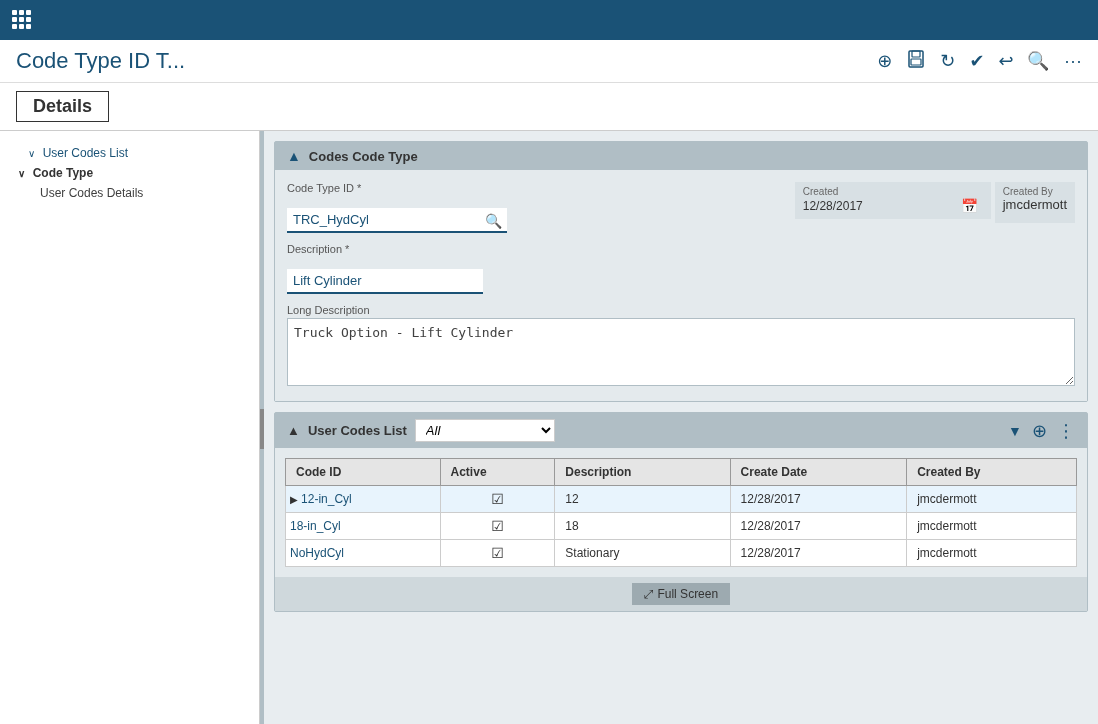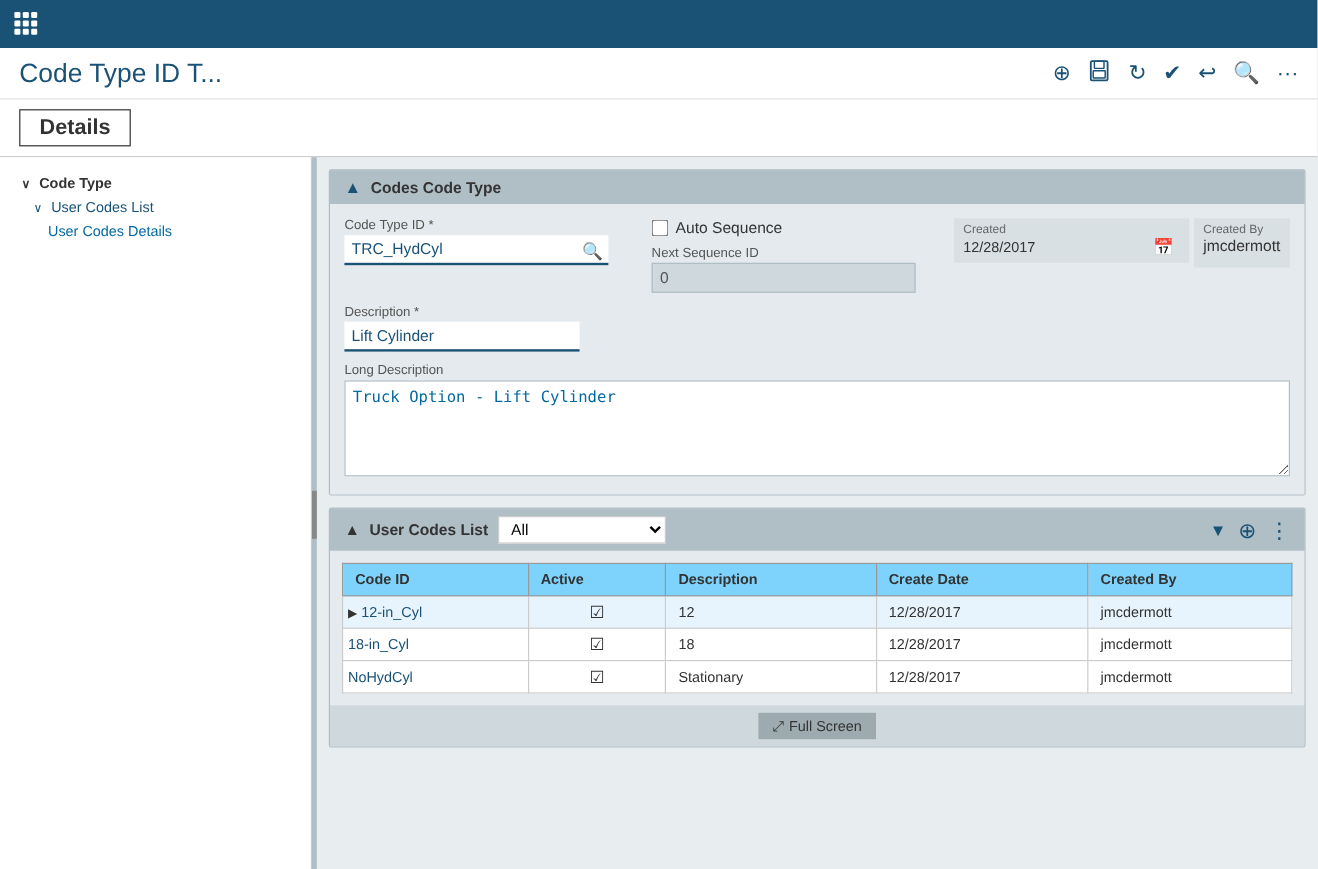--- a/index.html
+++ b/index.html
@@ -75,21 +75,21 @@
       border-right: 1px solid #ccc;
       flex-shrink: 0;
     }
     .sidebar-item {
       padding: 3px 6px;
       cursor: pointer;
       color: #333;
     }
     .sidebar-item.parent { font-weight: bold; font-size: 12px; }
     .sidebar-item.child { padding-left: 16px; font-size: 12px; color: #1a5276; }
-    .sidebar-item.grandchild { padding-left: 28px; font-size: 12px; color: #0369a1; }
+    .sidebar-item.grandchild { padding-left: 28px; font-size: 12px; color: #404040; }
     .sidebar-item .caret { margin-right: 4px; font-size: 10px; }
 
     
     .content-area {
       flex: 1;
       padding: 10px;
       overflow-y: auto;
       display: flex;
       flex-direction: column;
       gap: 10px;
@@ -124,20 +124,21 @@
     
     .form-row {
       display: flex;
       gap: 16px;
       margin-bottom: 10px;
       align-items: flex-start;
     }
     .form-group {
       display: flex;
       flex-direction: column;
+      gap: 12px;
     }
     .form-label {
       font-size: 11px;
       color: #555;
       margin-bottom: 2px;
     }
     .form-input {
       border: none;
       border-bottom: 2px solid #1a5276;
       background: white;
@@ -188,26 +189,26 @@
       color: #555;
       margin-bottom: 2px;
     }
 
     
     .long-desc-area {
       margin-top: 4px;
     }
     .long-desc-textarea {
       width: 100%;
-      height: 80px;
+      height: 68px;
       border: 1px solid #b0bec5;
       background: white;
       padding: 6px;
       font-size: 13px;
-      color: #0369a1;
+      color: #404040;
       resize: vertical;
     }
 
     
     .created-group {
       display: flex;
       flex-direction: row;
       gap: 4px;
     }
     .created-row-label {
@@ -250,38 +251,39 @@
     .panel2-header-title {
       font-weight: bold;
       font-size: 13px;
     }
     .panel2-header select {
       padding: 2px 6px;
       font-size: 13px;
       border: 1px solid #ccc;
       background: white;
       width: 140px;
+      font-style: italic;
     }
     .panel2-actions {
       margin-left: auto;
       display: flex;
       gap: 10px;
       align-items: center;
       color: #1a5276;
     }
 
     
     .data-table {
       width: 100%;
       border-collapse: collapse;
       font-size: 12px;
       background: white;
     }
     .data-table th {
-      background: #7dd3fc;
+      background: #e5e5e5;
       padding: 6px 10px;
       text-align: left;
       font-weight: bold;
       border: 1px solid #999;
     }
     .data-table td {
       padding: 5px 10px;
       border: 1px solid #ccc;
       background: white;
     }
@@ -362,27 +364,27 @@
   </div>
 </div>
 
 <div class="details-tab-bar">
   <div class="details-tab">Details</div>
 </div>
 
 <div class="main-layout">
 
   <div class="sidebar">
+    <div class="sidebar-item child">
+      <span class="caret">∨</span>
+      <span>User Codes List</span>
+    </div>
     <div class="sidebar-item parent">
       <span class="caret">∨</span>
       <span>Code Type</span>
-    </div>
-    <div class="sidebar-item child">
-      <span class="caret">∨</span>
-      <span>User Codes List</span>
     </div>
     <div class="sidebar-item grandchild">
       <span>User Codes Details</span>
     </div>
   </div>
 
   <div class="resize-handle"></div>
 
   <div class="content-area">
 
@@ -396,30 +398,20 @@
         <div class="form-row">
 
           <div class="form-group">
             <div class="form-label">Code Type ID *</div>
             <div class="input-with-icon">
               <input type="text" value="TRC_HydCyl" style="border-bottom: 2px solid rgb(26, 82, 118); border-top: none; border-left: none; border-right: none; background: white; padding: 4px 24px 4px 6px; width: 220px; font-size: 13px; color: rgb(26, 82, 118);">
               <span class="input-icon">🔍</span>
             </div>
           </div>
 
-          <div class="form-group" style="margin-left:20px; min-width:200px;">
-            <div class="checkbox-row">
-              <input type="checkbox" id="auto-seq" style="">
-              <label for="auto-seq">Auto Sequence</label>
-            </div>
-            <div style="margin-top:8px;">
-              <div class="sequence-label">Next Sequence ID</div>
-              <div class="sequence-field">0</div>
-            </div>
-          </div>
 
           <div class="created-group" style="margin-left:auto; min-width:200px;">
             <div style="background:#d8e0e4; padding:4px 8px 4px 8px; margin-bottom:4px;">
               <div class="created-row-label">Created</div>
               <div class="created-input-wrap">
                 <input type="text" style="background: rgb(216, 224, 228); border: none; padding: 2px 24px 2px 0px; width: 180px; font-size: 12px; color: rgb(51, 51, 51);" value="12/28/2017" readonly="">
                 <span class="cal-icon">📅</span>
               </div>
             </div>
             <div style="background:#d8e0e4; padding:4px 8px;">

